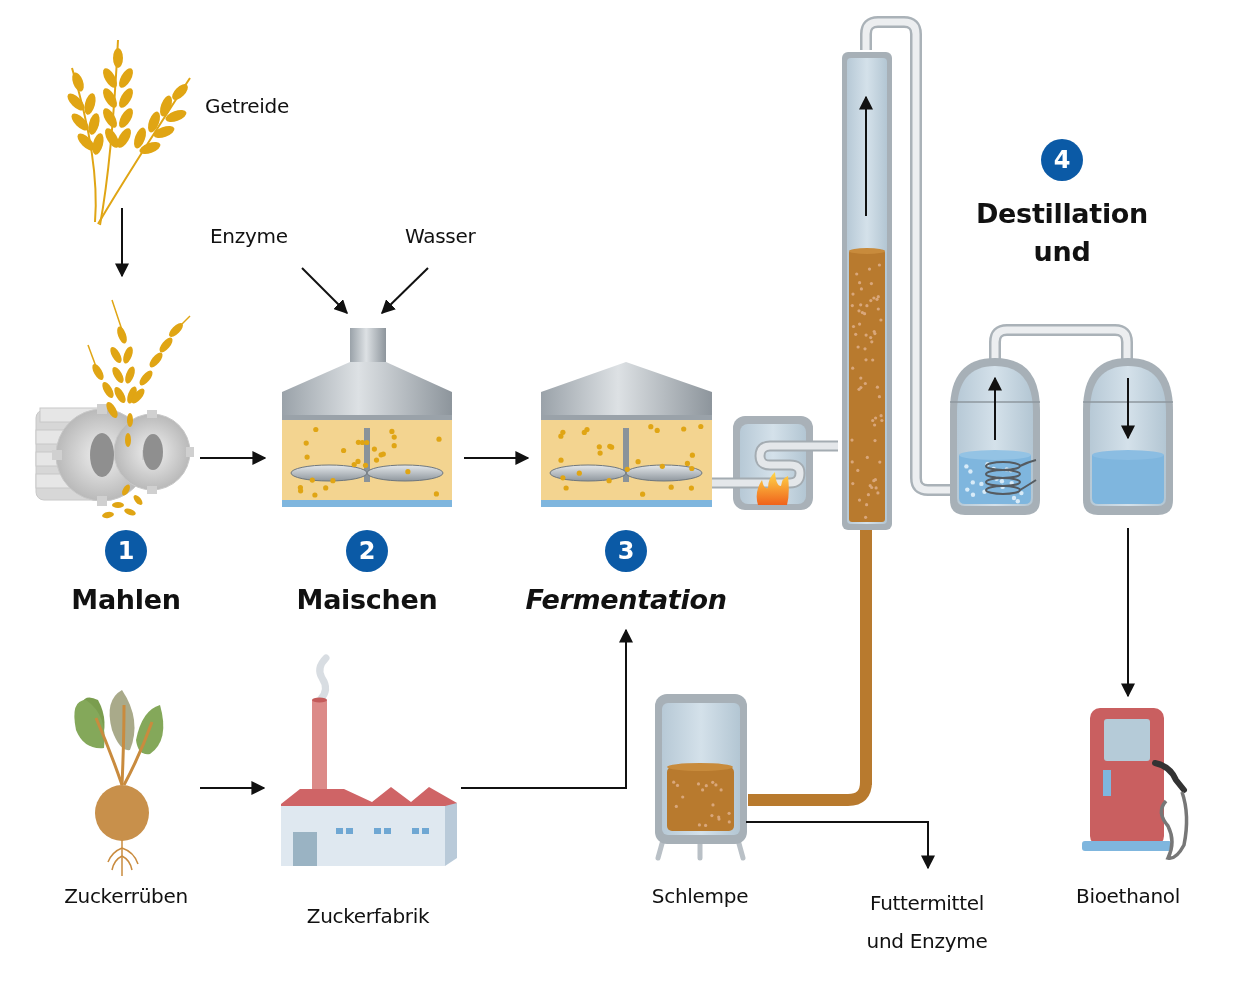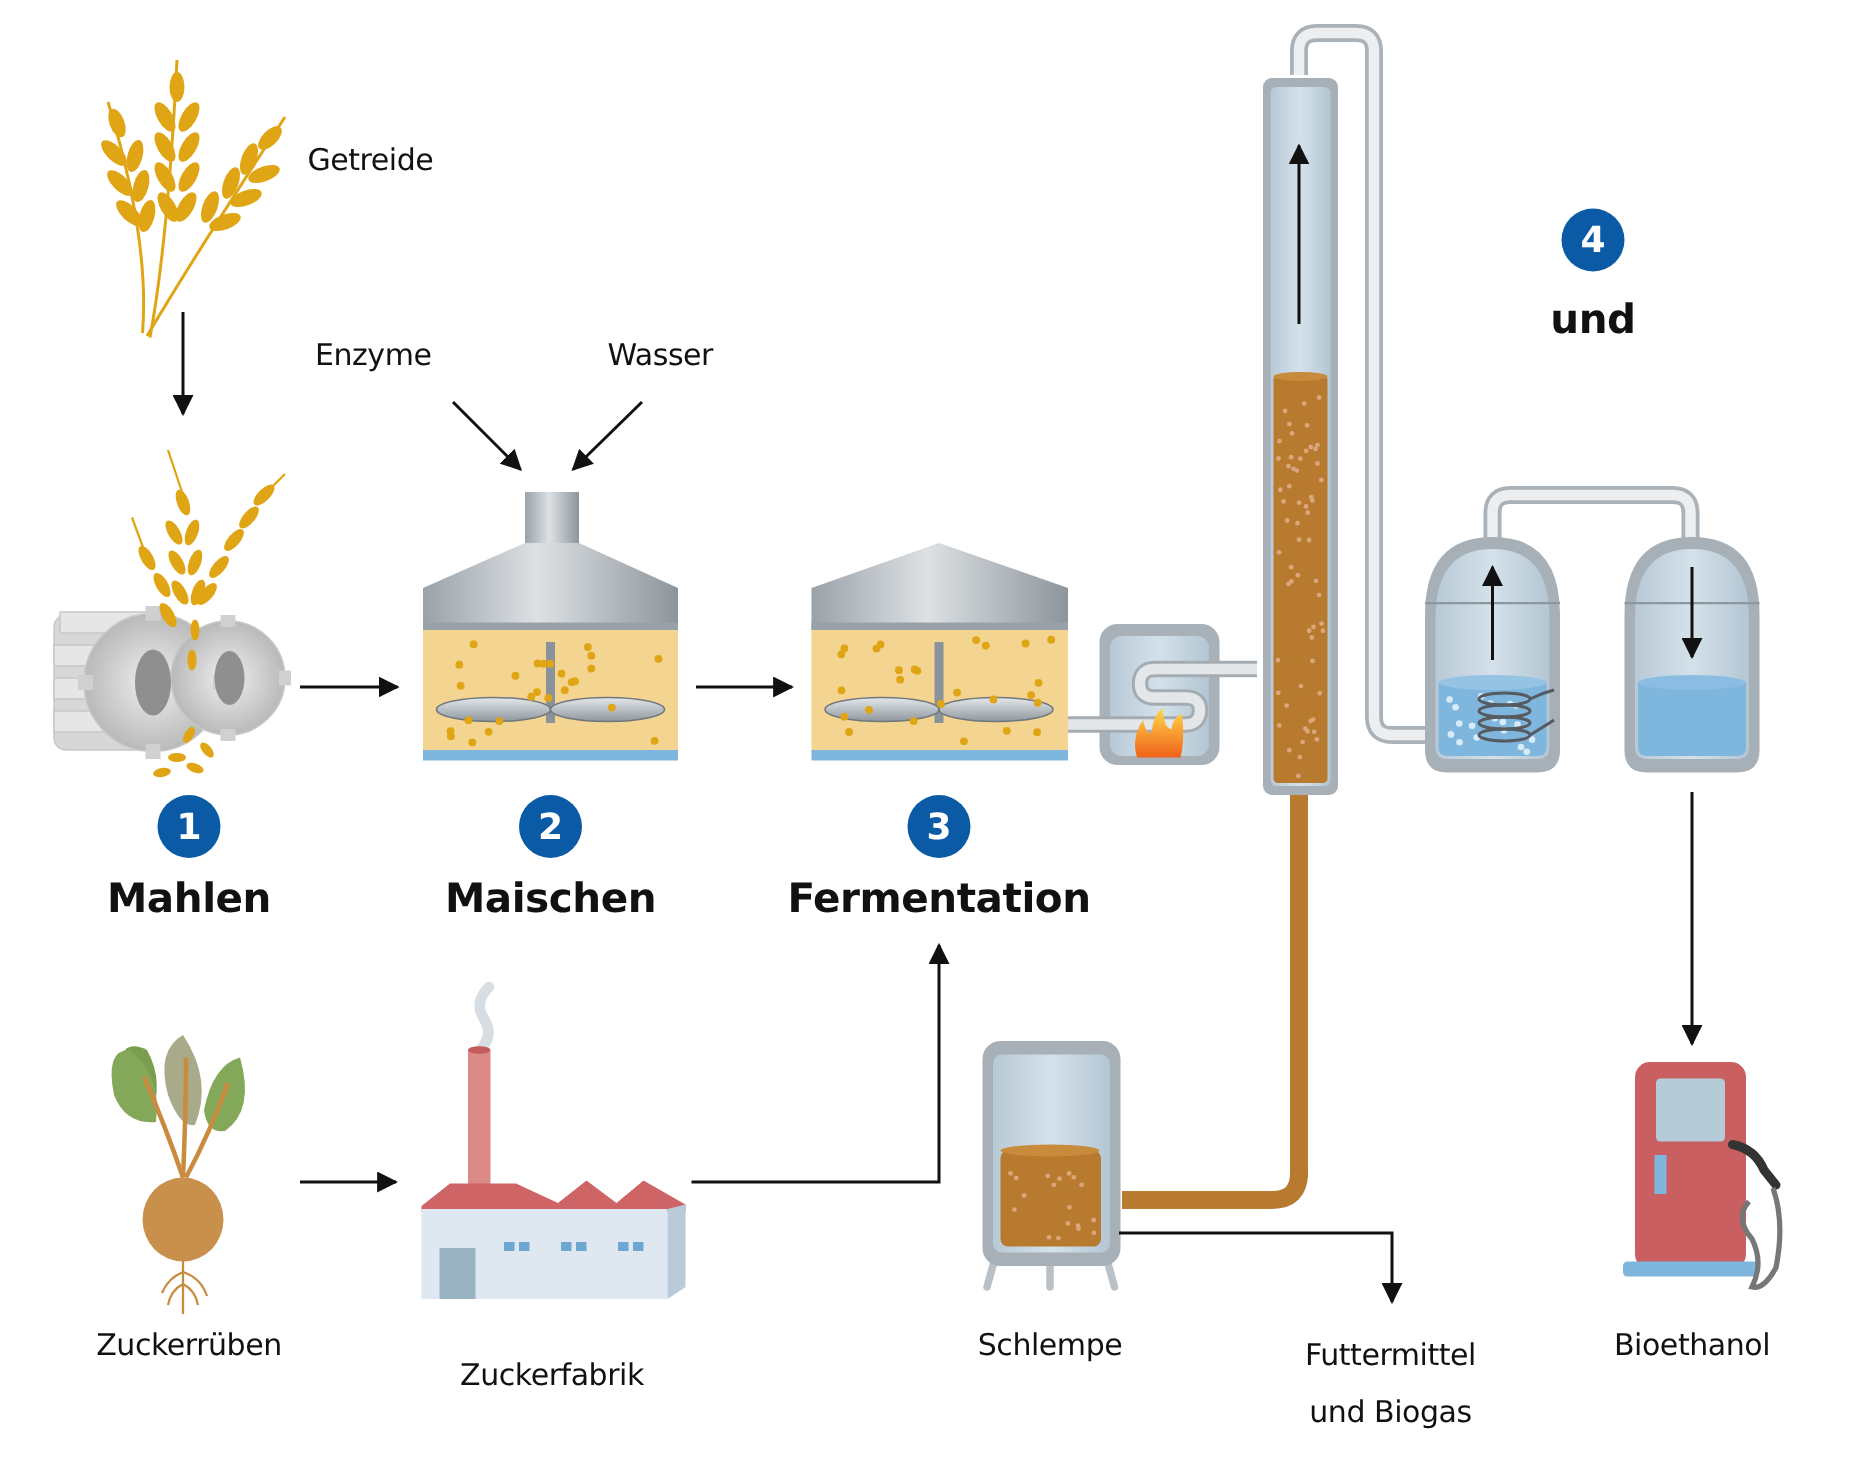--- a/index.html
+++ b/index.html
@@ -437,27 +437,28 @@
 <div class="lbl" style="left:210px; top:224px;">Enzyme</div>
 <div class="lbl" style="left:405px; top:224px;">Wasser</div>
 
 <div class="badge" style="left:126px; top:530px;">1</div>
 <div class="step-title" style="left:126px; top:581px;">Mahlen</div>
 
 <div class="badge" style="left:367px; top:530px;">2</div>
 <div class="step-title" style="left:367px; top:581px;">Maischen</div>
 
 <div class="badge" style="left:626px; top:530px;">3</div>
-<div class="step-title" style="left:626px; top:581px;">Fermentation</div>
+<div class="step-title" style="left:626px; top:581px;font-style:italic;">Fermentation</div>
 
 <div class="badge" style="left:1062px; top:139px;">4</div>
 <div class="step-title" style="left:1062px; top:195px;">
+  <div>Destillation</div>
   <div>und</div>
 </div>
 
 <div class="lbl center" style="left:126px; top:884px;">Zuckerrüben</div>
 <div class="lbl center" style="left:368px; top:884px;margin-top:20px;">Zuckerfabrik</div>
 <div class="lbl center" style="left:700px; top:884px;">Schlempe</div>
 <div class="lbl center" style="left:927px; top:884px; line-height:38px;">
   <div>Futtermittel</div>
-  <div>und Biogas</div>
+  <div>und Enzyme</div>
 </div>
 <div class="lbl center" style="left:1128px; top:884px;">Bioethanol</div>
 
 </body></html>

